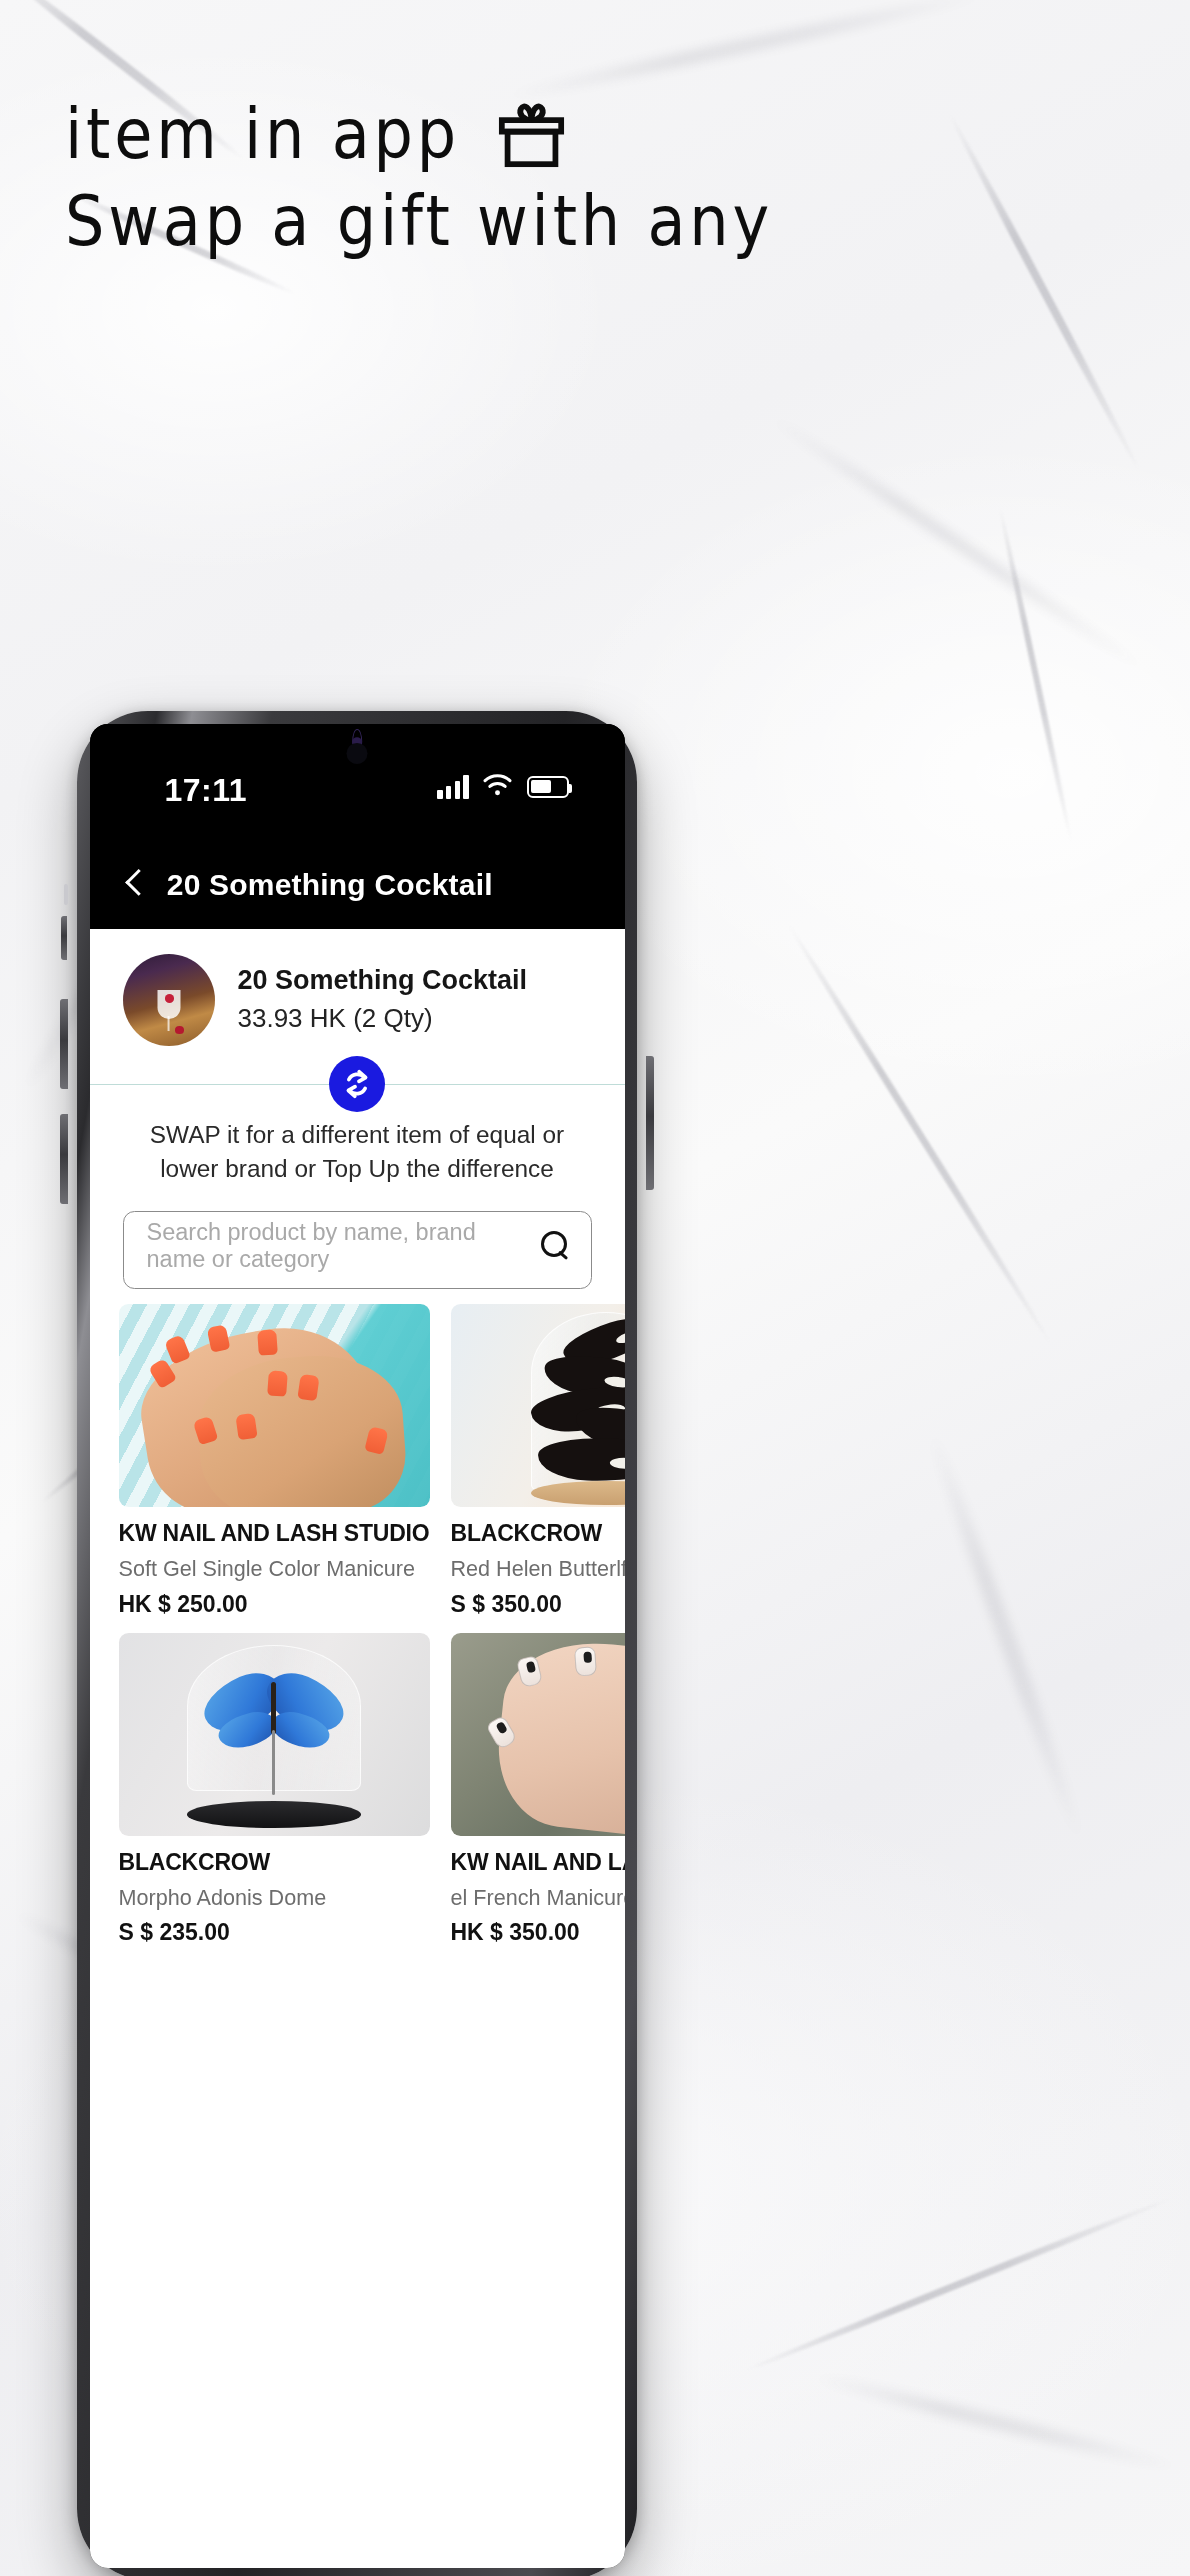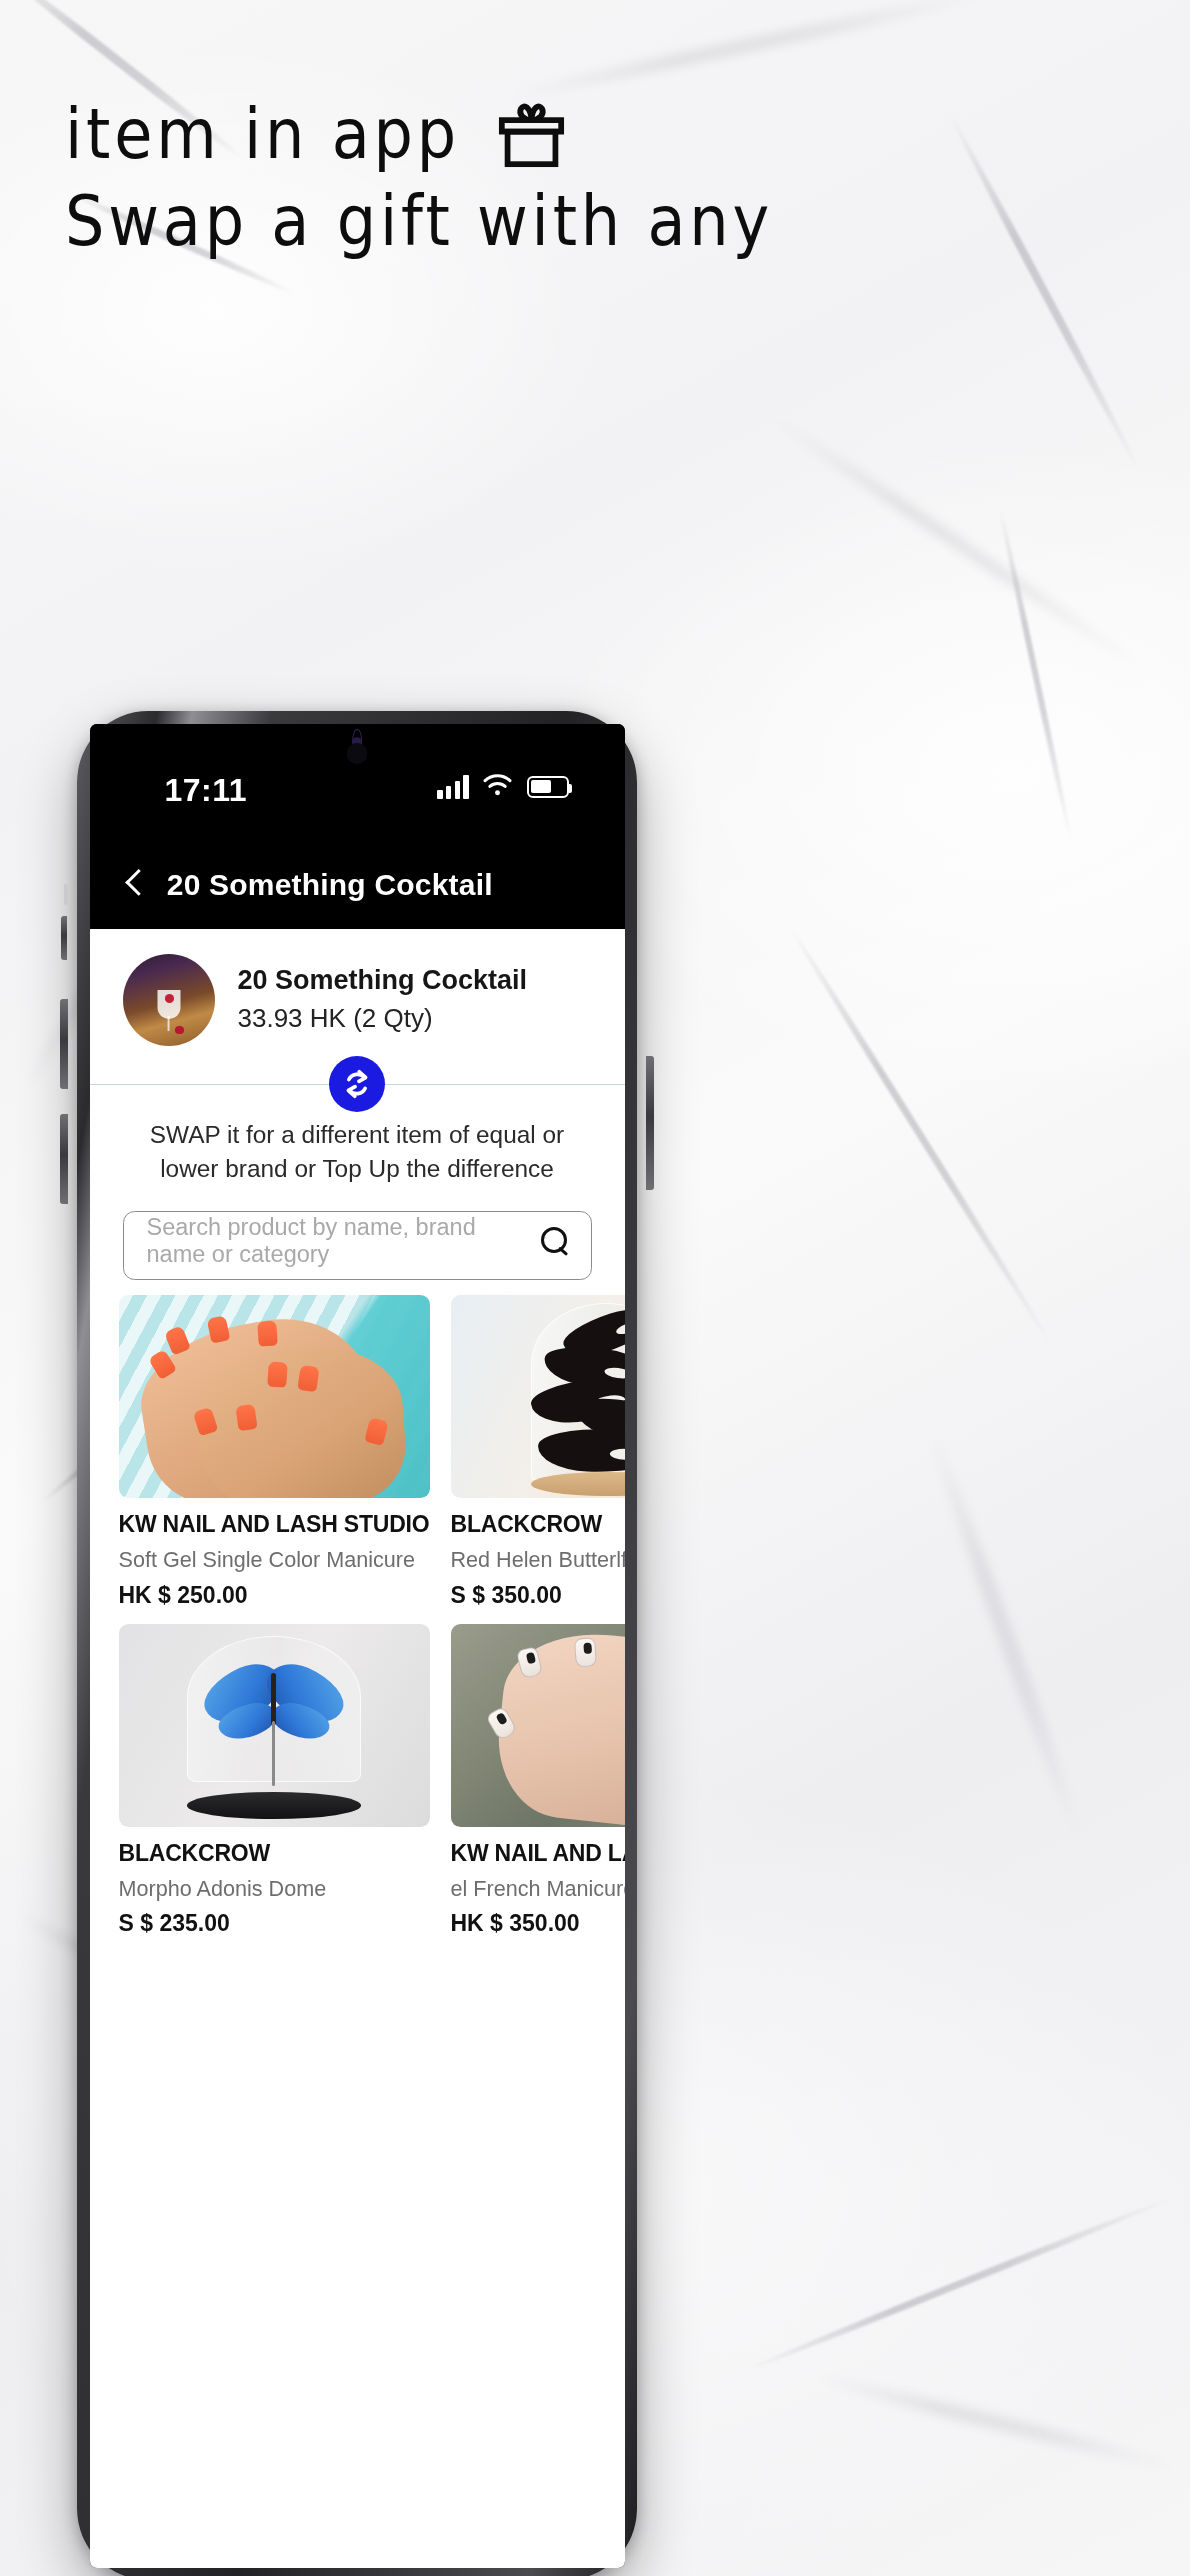--- a/index.html
+++ b/index.html
@@ -51,21 +51,21 @@
     left: 77px; top: 711px;
     width: 560px; height: 1869px;
     border-radius: 71px;
     background: linear-gradient(100deg,#5d5d61 0%,#2b2b2e 9%,#8e8e93 13%,#3a3a3d 22%,#232326 55%,#4a4a4f 88%,#1d1d20 100%);
     padding: 12.5px;
     box-shadow: 0 25px 58px rgba(0,0,0,.32), 0 3.8px 15.3px rgba(0,0,0,.25);
   }
   .phone-inner {
     position: relative;
     width: 100%; height: 100%;
-    border-radius: 7px;
+    border-radius: 18px;
     background: #000;
     overflow: hidden;
   }
   
   .btn-side {
     position: absolute;
     background: linear-gradient(180deg,#6e6e73,#3a3a3e 45%,#6e6e73);
     border-radius: 2.9px 0 0 2.9px;
   }
   .btn-mute { left: -16.3px; top: 205px; width: 6.7px; height: 44px; }
@@ -176,21 +176,21 @@
   }
 
   .swap-desc {
     text-align: center; color: #2a2a2a; font-size: 24.4px;
     line-height: 1.38; padding: 33px 38px 0; font-weight: 400;
   }
 
   .search-wrap { padding: 25px 33px 15.3px; }
   .search-box {
     display: flex; align-items: center;
-    height: 69px; border: 1.5px solid #8b8b8b; border-radius: 11.5px;
+    height: 78px; border: 1.5px solid #8b8b8b; border-radius: 11.5px;
     padding: 0 21px 8px 23px; background: #fff;
   }
   .search-ph { flex: 1; color: #a9a9a9; font-size: 23.5px; }
   .mag { width: 29px; height: 29px; flex: none; position: relative; }
   .mag::before {
     content:""; position:absolute; left:0; top:0;
     width: 20px; height: 20px; border: 3.1px solid #111; border-radius: 50%;
   }
   .mag::after {
     content:""; position:absolute; left:18px; top:19px;

